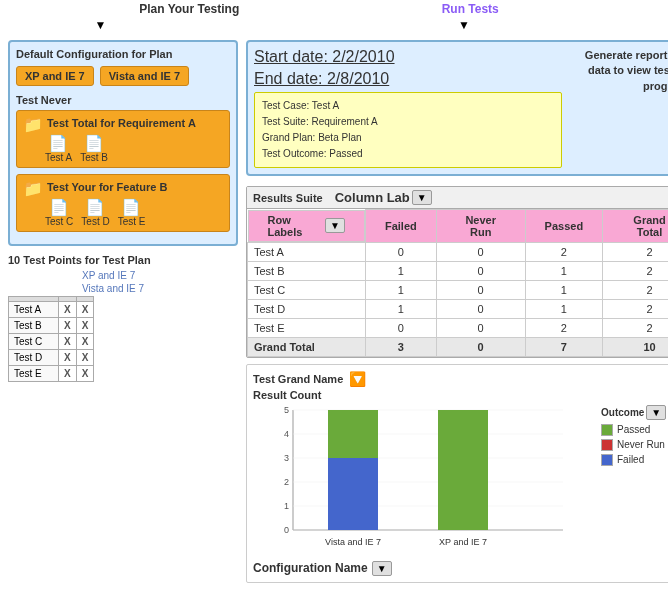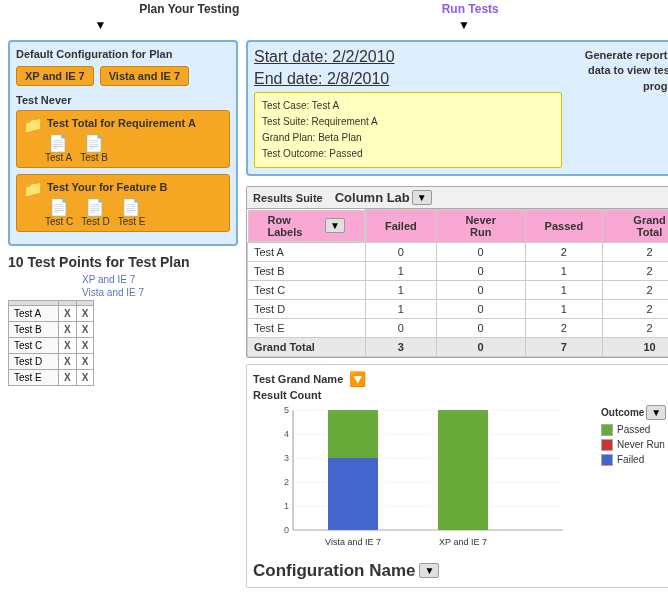--- a/index.html
+++ b/index.html
@@ -113,21 +113,21 @@
       line-height: 1;
     }
 
     
     .test-points-section {
       margin-top: 8px;
     }
 
     .test-points-title {
       font-weight: bold;
-      font-size: 14px;
+      font-size: 11px;
       color: #333;
       margin-bottom: 4px;
     }
 
     .tp-table {
       border-collapse: collapse;
       font-size: 10px;
     }
 
     .tp-table th, .tp-table td {
@@ -351,21 +351,21 @@
     }
 
     .config-name-bar {
       display: flex;
       align-items: center;
       gap: 4px;
       margin-top: 4px;
     }
 
     .config-name-text {
-      font-size: 17px;
+      font-size: 12px;
       font-weight: bold;
       color: #333;
     }
 
     .results-table-container {
       margin-top: 4px;
     }
   </style>
 </head>
 <body>

